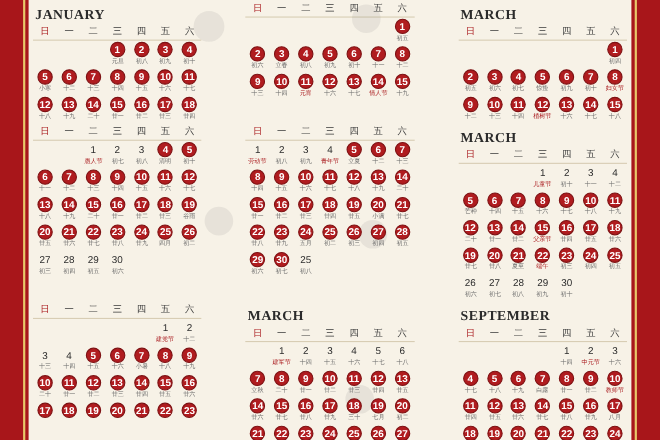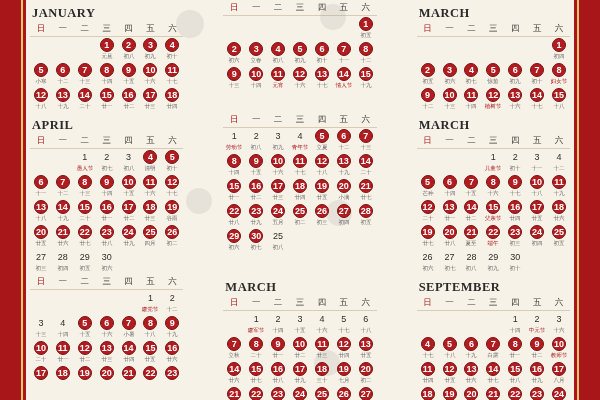--- a/index.html
+++ b/index.html
@@ -400,21 +400,20 @@
               <div class="day marked">
                 <div class="num">15</div>
                 <div class="lunar">十八</div>
               </div>
             </div>
           </div>
         </div>
     </div>
     <div class="cal-grid" id="grid-mid">
         <div class="month">
-          <div class="month-name">APRIL</div>
           <div class="weekdays">
             <span class="sun">日</span>
             <span>一</span>
             <span>二</span>
             <span>三</span>
             <span>四</span>
             <span>五</span>
             <span>六</span>
           </div>
           <div class="days">

